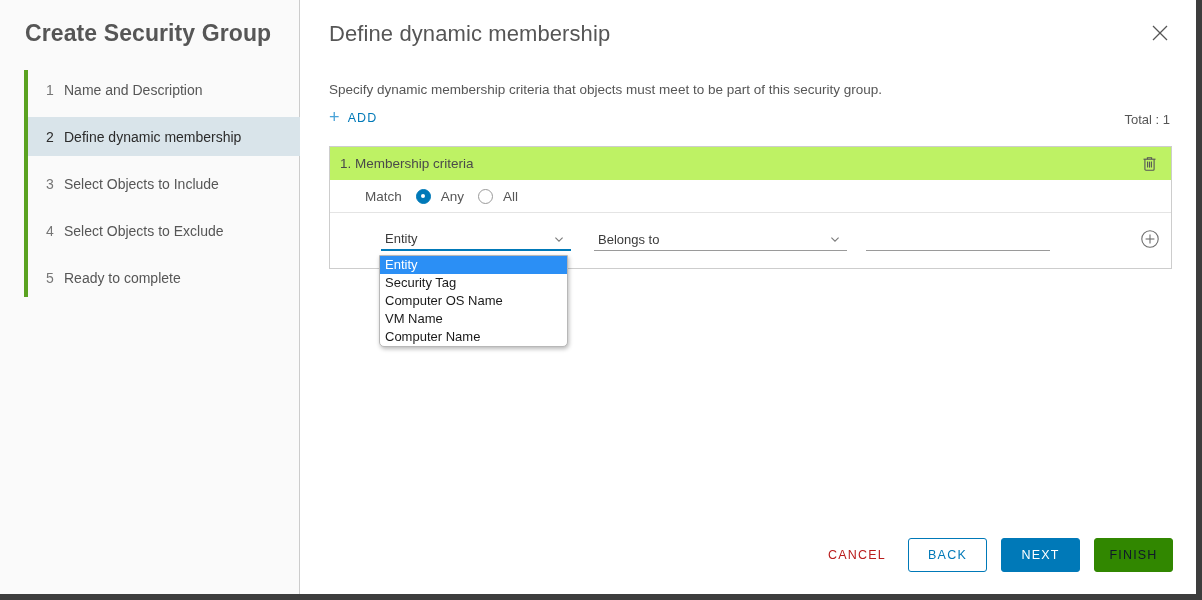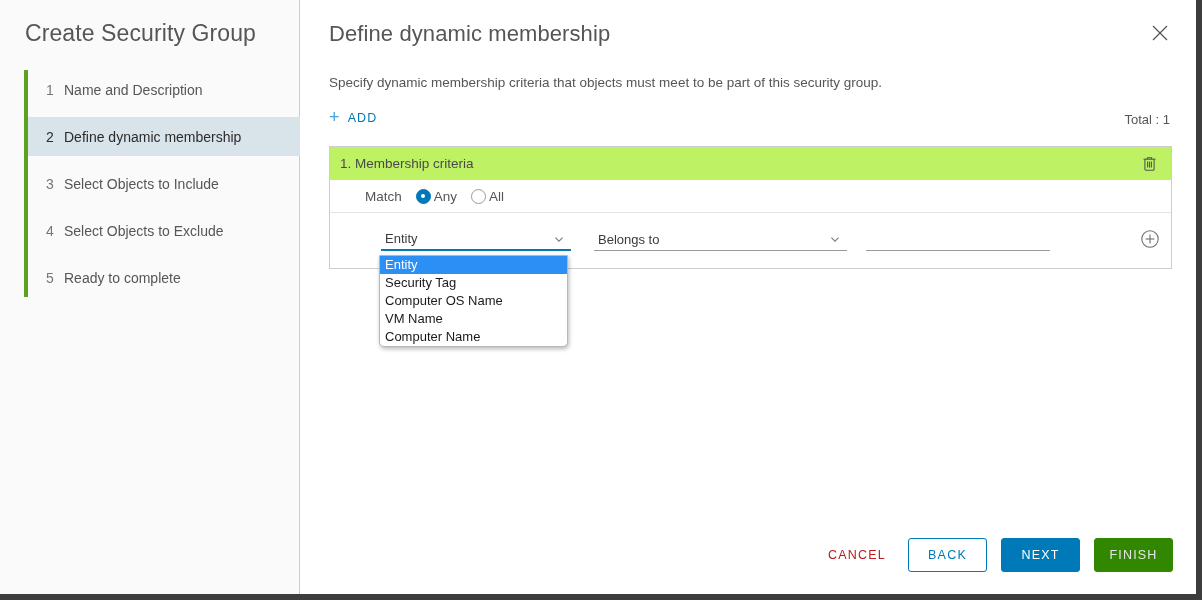--- a/index.html
+++ b/index.html
@@ -31,21 +31,21 @@
     height: 594px;
     background: #fafafa;
     border-right: 1px solid #cccccc;
     box-sizing: border-box;
   }
   .wizard-title {
     position: absolute;
     left: 25px;
     top: 20px;
     font-size: 23px;
-    font-weight: 400;
+    font-weight: 700;
     color: #565656;
     letter-spacing: 0.1px;
     white-space: nowrap;
   }
   .steps {
     position: absolute;
     left: 24px;
     top: 70px;
     width: 276px;
     border-left: 4px solid #5aa220;
@@ -105,21 +105,21 @@
     top: 21px;
     font-size: 22px;
     font-weight: 400;
     color: #565656;
     letter-spacing: 0.1px;
     white-space: nowrap;
   }
   .page-desc {
     position: absolute;
     left: 28px;
-    top: 75px;
+    top: 82px;
     font-size: 13.5px;
     color: #565656;
     white-space: nowrap;
   }
   .add-link {
     position: absolute;
     left: 28px;
     top: 109px;
     display: flex;
     align-items: center;
@@ -190,21 +190,21 @@
     box-sizing: border-box;
     gap: 14px;
   }
   .match-label {
     font-size: 13.5px;
     color: #565656;
   }
   .radio-opt {
     display: flex;
     align-items: flex-end;
-    gap: 3px;
+    gap: 10px;
     cursor: pointer;
     user-select: none;
   }
   .radio-opt .radio-dot {
     width: 15px;
     height: 15px;
     border-radius: 50%;
     box-sizing: border-box;
     display: block;
   }
@@ -359,21 +359,21 @@
     background: #0079b8;
     border: 1px solid #0079b8;
     color: #ffffff;
     height: 34px;
     min-width: 79px;
     padding: 0 12px;
   }
   .btn-success {
     background: #318700;
     border: 1px solid #318700;
-    color: #e5e5e5;
+    color: #0f172a;
     height: 34px;
     min-width: 79px;
     padding: 0 12px;
   }
 </style>
 </head>
 <body>
 
 <div id="app">
 

